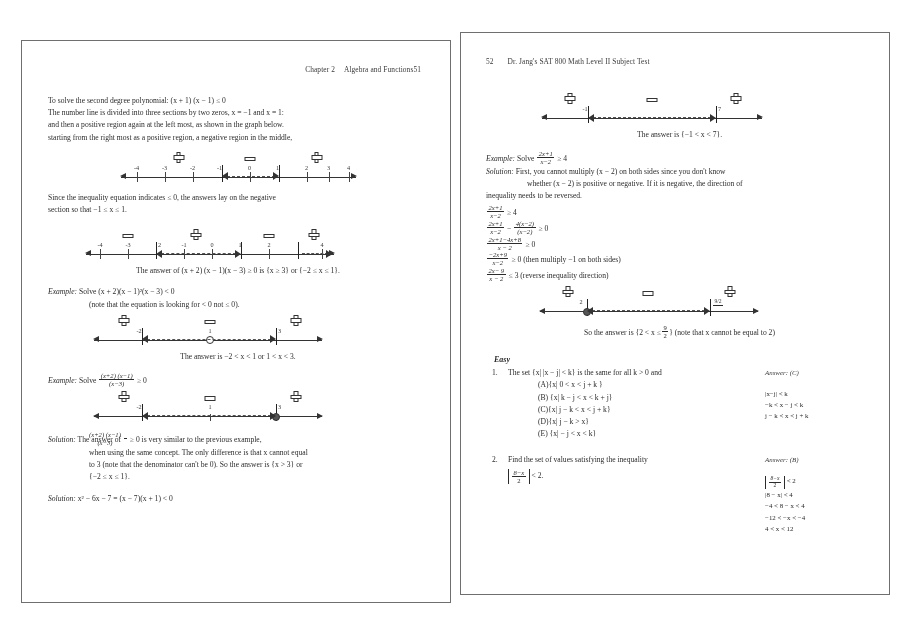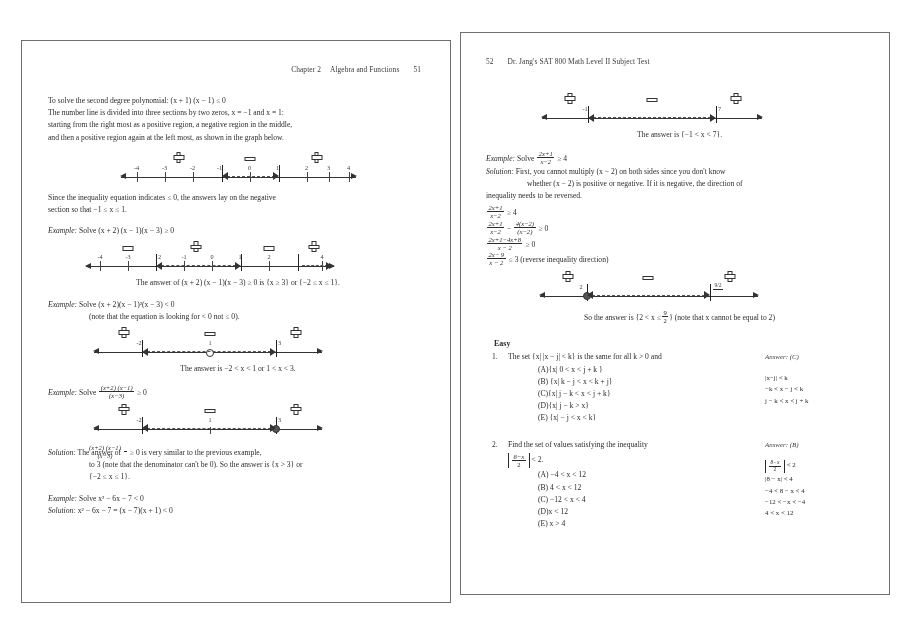--- a/index.html
+++ b/index.html
@@ -35,21 +35,21 @@
   .runhead {
     position: absolute;
     font-size: 7.4px;
     letter-spacing: 0.1px;
     color: #3a3a3a;
     white-space: nowrap;
   }
   .runhead-left  { right: 29px; top: 24px; }
   .runhead-right { left: 25px;  top: 24px; }
   .runhead .chap { margin-right: 9px; }
-  .runhead .folio-r { margin-left: 14px; }
+  .runhead .folio-r { }
   .runhead .folio-l { margin-right: 14px; }
 
   
   .body {
     position: absolute;
     left: 26px;
     right: 22px;
     top: 54px;
     font-size: 7.6px;
     line-height: 12.2px;
@@ -194,20 +194,21 @@
 
   
   .pss-title {
     text-align: center;
     font-weight: bold;
     font-size: 9.4px;
     letter-spacing: 0.25px;
     margin: 0;
   }
   .difficulty {
+    font-style: italic;
     font-weight: bold;
     font-size: 8px;
     margin-left: 8px;
   }
   .qrow {
     display: flex;
     align-items: flex-start;
   }
   .qnum {
     width: 22px;
@@ -243,22 +244,22 @@
     <div class="inner">
 
       <div class="runhead runhead-left">
         <span class="chap">Chapter 2</span><span>Algebra and Functions</span><span class="folio-r">51</span>
       </div>
 
       <div class="body">
 
         <p>To solve the second degree polynomial: (x + 1) (x − 1) ≤ 0</p>
         <p>The number line is divided into three sections by two zeros, x = −1 and x = 1:</p>
+        <p>and then a positive region again at the left most, as shown in the graph below.</p>
         <p>starting from the right most as a positive region, a negative region in the middle,</p>
-        <p>and then a positive region again at the left most, as shown in the graph below.</p>
 
         <div class="gap"></div>
         <div class="numline" style="width:235px;">
           <div class="nl-axis"></div>
           <div class="nl-arrow-l"></div>
           <div class="nl-arrow-r"></div>
 
           <div class="nl-tick" style="left:16px;"></div>
           <div class="nl-num" style="left:16px;">-4</div>
           <div class="nl-tick" style="left:44px;"></div>
@@ -285,24 +286,20 @@
           <div class="nl-sign plus" style="left:58px;"></div>
           <div class="nl-sign minus" style="left:129px;"></div>
           <div class="nl-sign plus" style="left:196px;"></div>
         </div>
 
         <div class="gap-s"></div>
         <p>Since the inequality equation indicates ≤ 0, the answers lay on the negative</p>
         <p>section so that −1 ≤ x ≤ 1.</p>
 
         <div class="gap"></div>
-        <p>
-          <span class="lbl">Example:</span>
-          <span>Solve (x + 2) (x − 1)(x − 3) ≥ 0</span>
-        </p>
 
         <div class="gap-s"></div>
         <div class="numline" style="width:248px;margin-left:38px;">
           <div class="nl-axis"></div>
           <div class="nl-arrow-l"></div>
           <div class="nl-arrow-r"></div>
 
           <div class="nl-tick" style="left:14px;"></div>
           <div class="nl-num" style="left:14px;">-4</div>
           <div class="nl-tick" style="left:42px;"></div>
@@ -395,28 +392,25 @@
           <div class="nl-sign plus" style="left:202px;"></div>
         </div>
 
         <div class="gap-s"></div>
         <p class="indent">
           <span class="lbl">Solution:</span>
           <span>The answer of</span>
           <span class="frac"><span class="num mi">(x+2) (x−1)</span><span class="den mi">(x−3)</span></span>
           <span>≥ 0 is very similar to the previous example,</span>
         </p>
+        <p class="hang">when using the same concept. The only difference is that x cannot equal</p>
         <p class="hang">to 3 (note that the denominator can't be 0). So the answer is {x &gt; 3} or</p>
         <p class="hang">{−2 ≤ x ≤ 1}.</p>
 
         <div class="gap"></div>
-        <p>
-          <span class="lbl">Example:</span>
-          <span>Solve x² − 6x − 7 &lt; 0</span>
-        </p>
         <p>
           <span class="lbl">Solution:</span>
           <span>x² − 6x − 7 = (x − 7)(x + 1) &lt; 0</span>
         </p>
 
       </div>
     </div>
   </div>
 
   <div class="page page-right">
@@ -472,20 +466,24 @@
             <span class="frac"><span class="num mi">2x+1</span><span class="den mi">x−2</span></span>
             <span>−</span>
             <span class="frac"><span class="num mi">4(x−2)</span><span class="den mi">(x−2)</span></span>
             <span>≥ 0</span>
           </div>
           <div>
             <span class="frac"><span class="num mi">2x+1−4x+8</span><span class="den mi">x − 2</span></span>
             <span>≥ 0</span>
           </div>
           <div>
+            <span class="frac"><span class="num mi">−2x+9</span><span class="den mi">x−2</span></span>
+            <span>≥ 0 (then multiply −1 on both sides)</span>
+          </div>
+          <div>
             <span class="frac"><span class="num mi">2x− 9</span><span class="den mi">x − 2</span></span>
             <span>≤ 3 (reverse inequality direction)</span>
           </div>
         </div>
 
         <div class="gap-s"></div>
         <div class="numline" style="width:218px;margin-left:54px;">
           <div class="nl-axis"></div>
           <div class="nl-arrow-l"></div>
           <div class="nl-arrow-r"></div>
@@ -536,27 +534,20 @@
           </div>
         </div>
 
         <div class="qrow" style="margin-top:14px;">
           <div class="qnum">2.</div>
           <div class="qmain">
             <div>Find the set of values satisfying the inequality</div>
             <div style="margin-top:2px;">
               <span class="absgroup"><span class="frac"><span class="num mi">8−x</span><span class="den">2</span></span></span>
               <span>&lt; 2.</span>
-            </div>
-            <div class="choices" style="margin-top:1px;">
-              <div>(A) −4 &lt; x &lt; 12</div>
-              <div>(B) 4 &lt; x &lt; 12</div>
-              <div>(C) −12 &lt; x &lt; 4</div>
-              <div>(D)x &lt; 12</div>
-              <div>(E) x &gt; 4</div>
             </div>
           </div>
           <div class="qans">
             <div class="ans-head">Answer: (B)</div>
             <div class="ans-work">
               <div>
                 <span class="absgroup" style="font-size:0.92em;"><span class="frac"><span class="num mi">8−x</span><span class="den">2</span></span></span>
                 <span>&lt; 2</span>
               </div>
               <div>|8 − x| &lt; 4</div>

